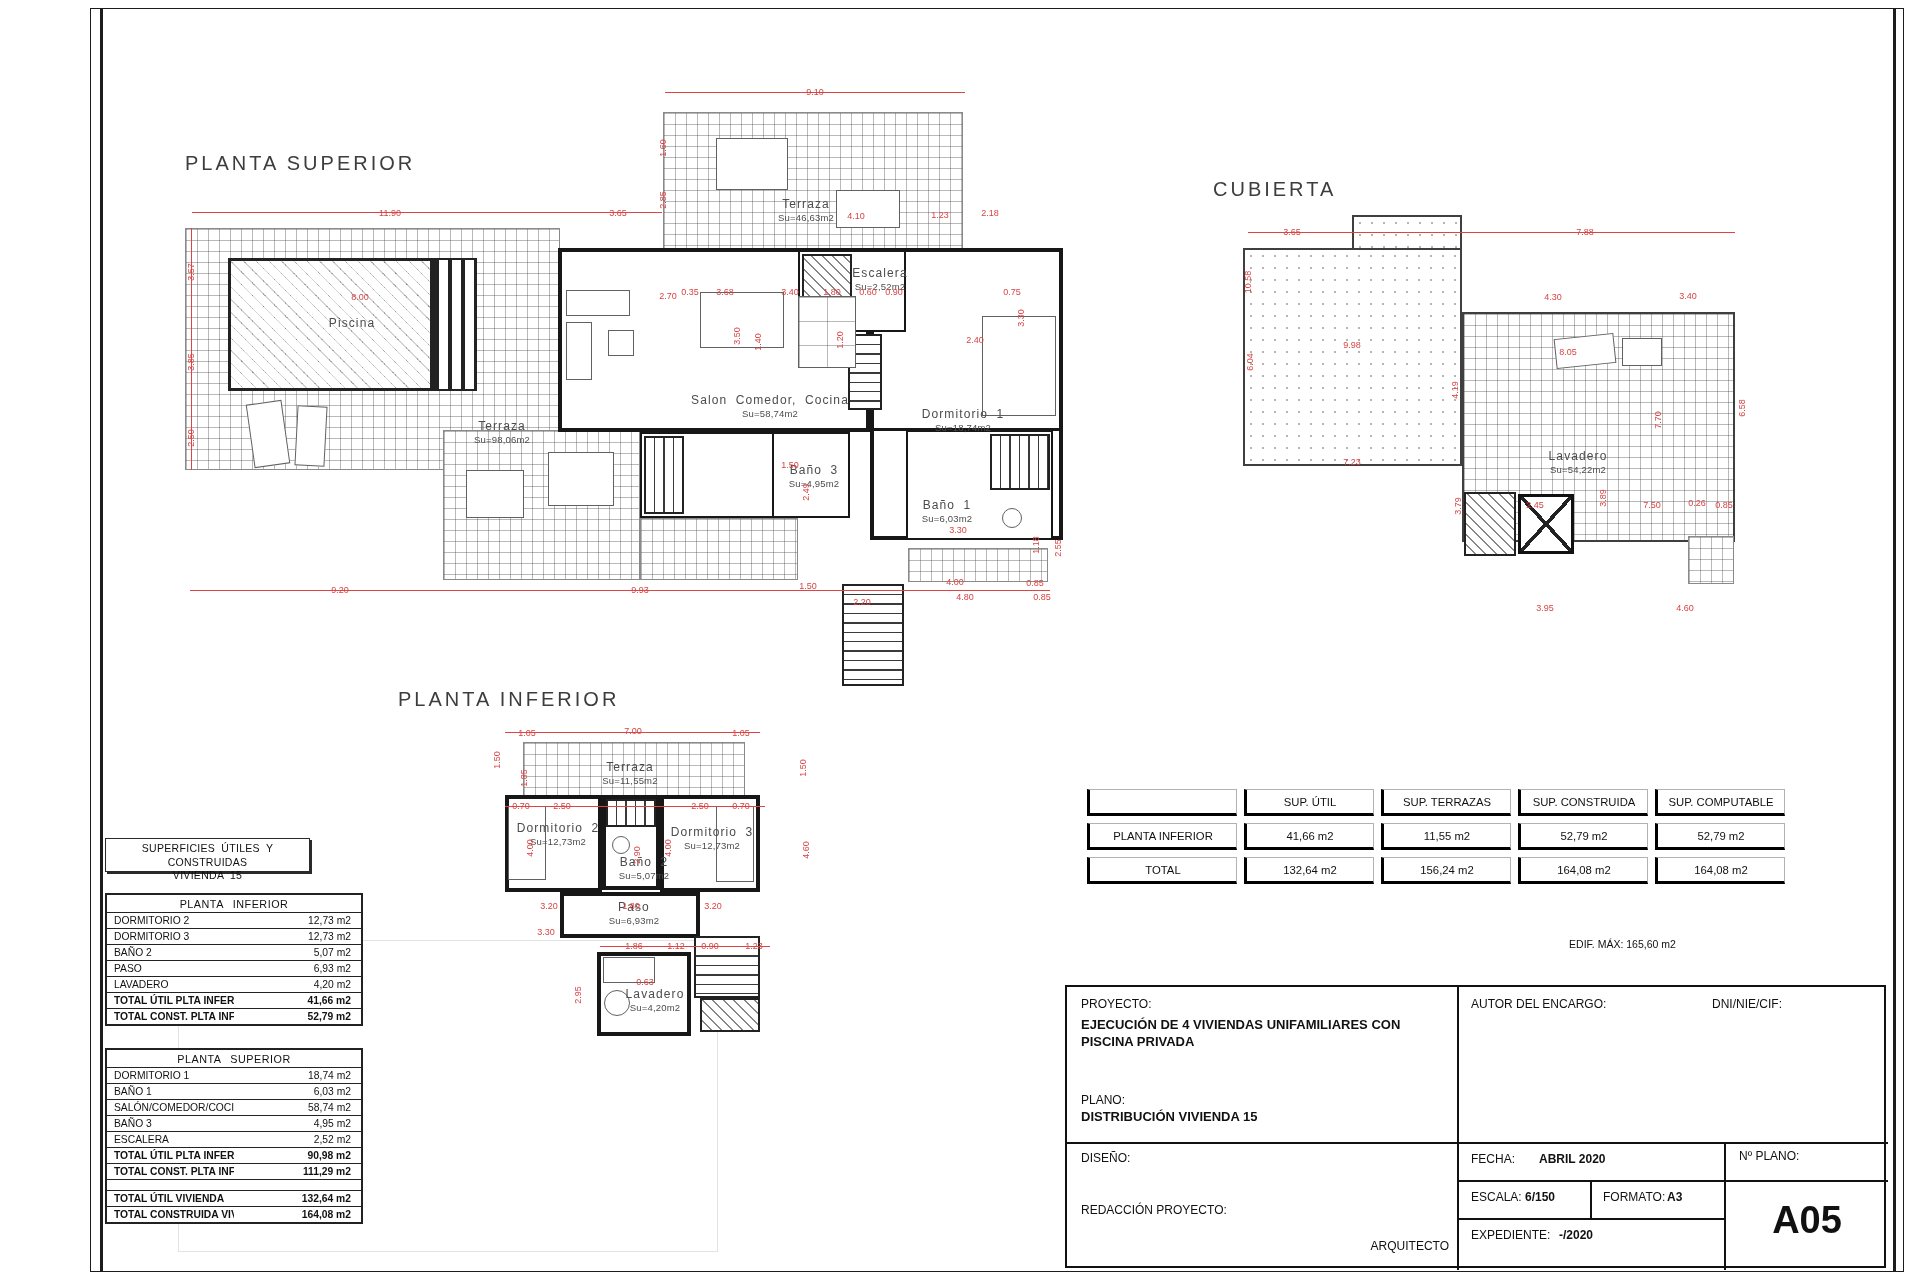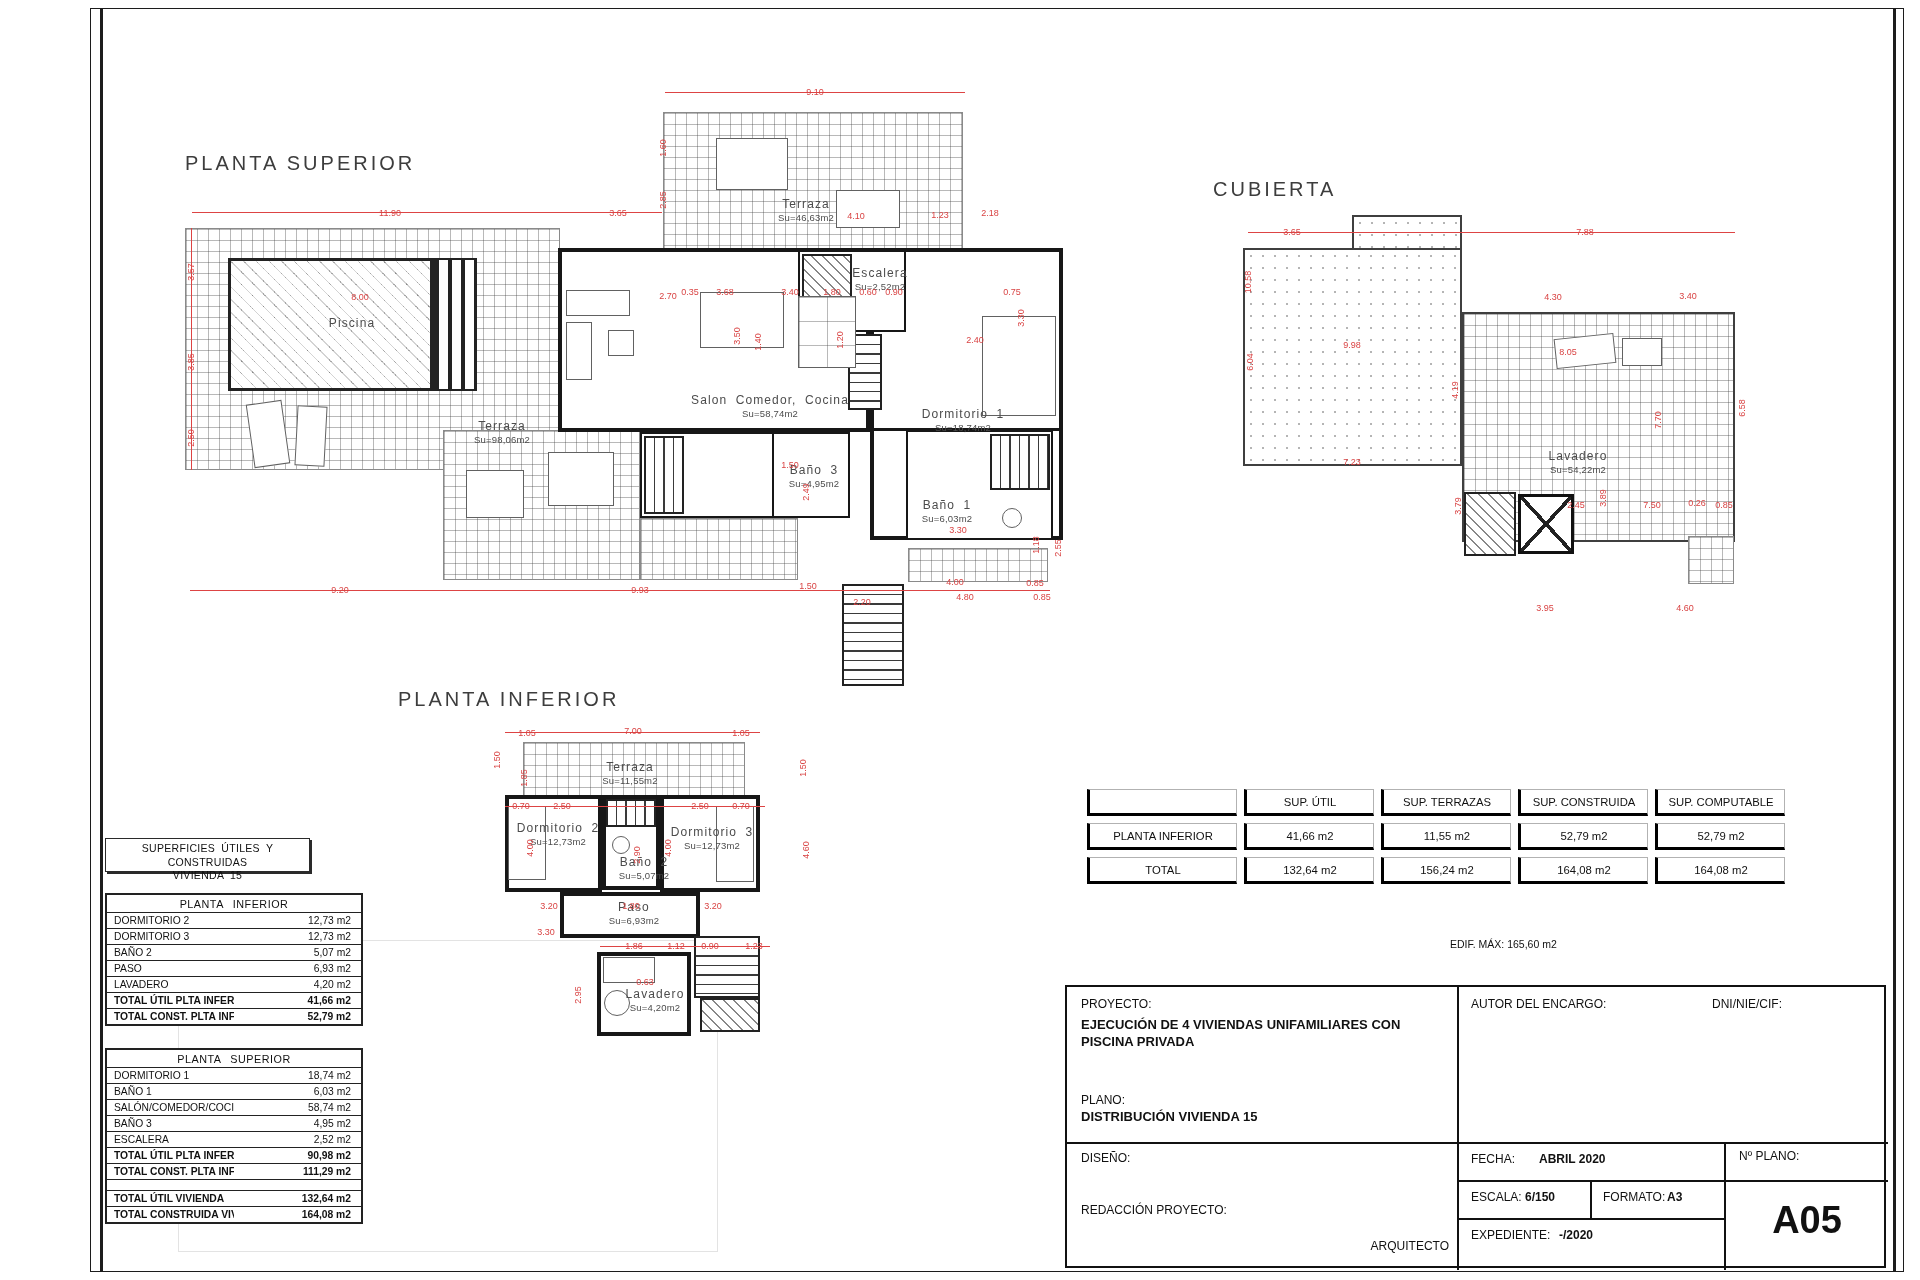--- a/index.html
+++ b/index.html
@@ -35,21 +35,21 @@
   .ltable{position:absolute;border-collapse:collapse;background:#fff;font-size:10.3px;color:#111;border:2px solid #222;table-layout:fixed}
   .ltable th{font-weight:normal;font-size:10.8px;letter-spacing:.5px;word-spacing:6px;border-bottom:1.6px solid #222;padding:2.5px 2px;text-align:center}
   .ltable td{border-top:1.4px solid #222;padding:2px 4px 2px 7px;height:13px;white-space:nowrap;overflow:hidden}
   .ltable td:last-child{text-align:right;padding-right:10px;width:92px}
   .ltable tr.b td{font-weight:bold}
   .ltable tr.sp td{height:11px}
   .sumtable{position:absolute;border-collapse:separate;border-spacing:7px 7px;font-size:11.3px;color:#111}
   .sumtable th,.sumtable td{border:1px solid #b2b2b2;border-left:3px solid #000;border-bottom:3px solid #000;background:#fff;height:27px;text-align:center;font-weight:normal;white-space:nowrap;padding:0 6px}
   .sumtable th:first-child,.sumtable td:first-child{width:150px}
   .sumtable th,.sumtable td{width:130px}
-  .note{position:absolute;font-size:10.5px;color:#111;text-align:left}
+  .note{position:absolute;font-size:10.5px;color:#111;text-align:center}
   .tb{position:absolute;border:2px solid #111;background:#fff}
   .tbl{position:absolute;background:#111}
   .tbt{position:absolute;font-size:12px;color:#111;white-space:nowrap;line-height:1.3}
   .bold{font-weight:bold}
   .projval{width:362px;white-space:normal;font-size:13px}
   .a05{position:absolute;font-size:38px;font-weight:bold;text-align:center}
 </style>
 </head>
 <body>
 
@@ -199,21 +199,21 @@
       <span class="dim v" style="left: 1250px; top: 362px;">6.04</span>
       <span class="dim" style="left: 1352px; top: 345px;">9.98</span>
       <span class="dim" style="left: 1352px; top: 462px;">7.23</span>
       <span class="dim" style="left: 1553px; top: 297px;">4.30</span>
       <span class="dim" style="left: 1688px; top: 296px;">3.40</span>
       <span class="dim" style="left: 1568px; top: 352px;">8.05</span>
       <span class="dim v" style="left: 1455px; top: 390px;">4.19</span>
       <span class="dim v" style="left: 1658px; top: 420px;">7.70</span>
       <span class="dim v" style="left: 1742px; top: 408px;">6.58</span>
       <span class="dim v" style="left: 1458px; top: 506px;">3.79</span>
-      <span class="dim" style="left: 1576px; top: 505px;">2.45</span>
+      <span class="dim" style="left: 1535px; top: 505px;">2.45</span>
       <span class="dim v" style="left: 1603px; top: 498px;">3.89</span>
       <span class="dim" style="left: 1652px; top: 505px;">7.50</span>
       <span class="dim" style="left: 1697px; top: 503px;">0.26</span>
       <span class="dim" style="left: 1724px; top: 505px;">0.85</span>
       <span class="dim" style="left: 1545px; top: 608px;">3.95</span>
       <span class="dim" style="left: 1685px; top: 608px;">4.60</span>
     </div>
   <div class="dimlayer">
       <span class="dim" style="left: 527px; top: 733px;">1.05</span>
       <span class="dim" style="left: 633px; top: 731px;">7.00</span>

